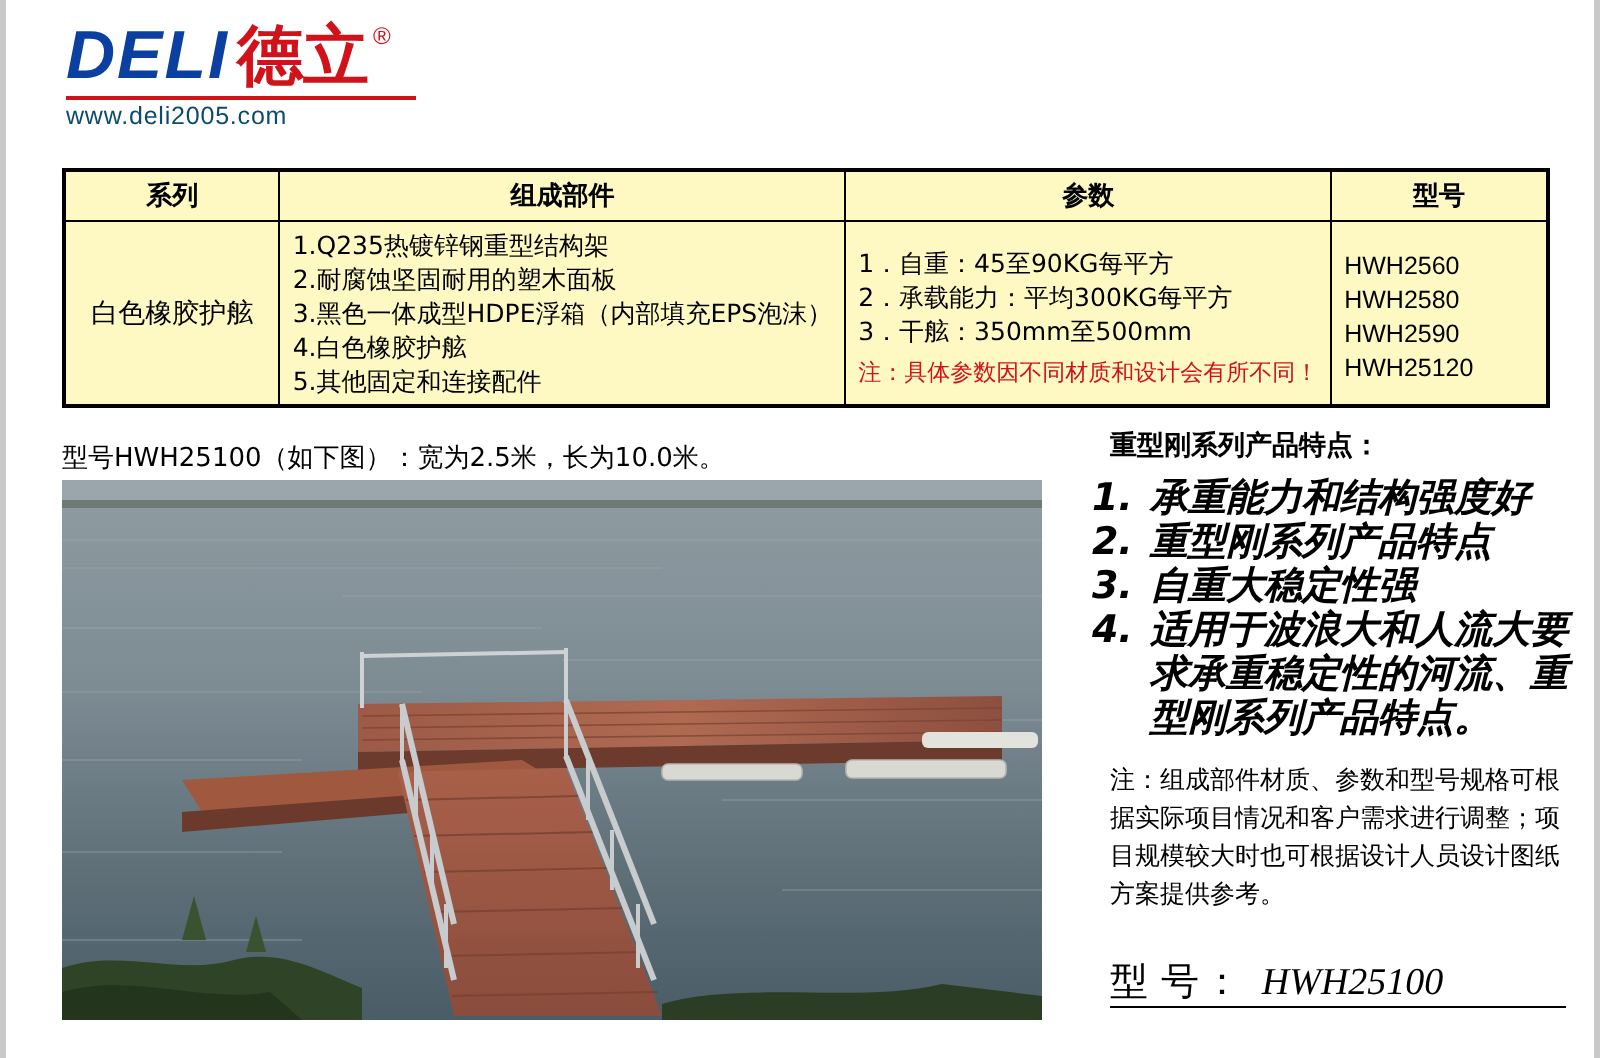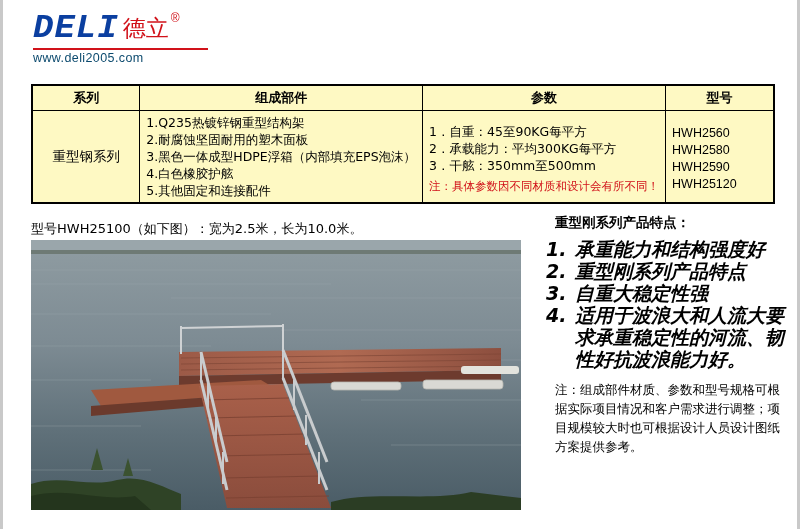--- a/index.html
+++ b/index.html
@@ -31,32 +31,32 @@
     top: 10px;
     width: 220px;
     height: 58px;
   }
   .logo-row {
     display: flex;
     align-items: flex-start;
     height: 38px;
   }
   .logo-deli {
-    font-family: Liberation Mono, monospace;
+    font-family: Liberation Sans, sans-serif;
     font-weight: bold;
     font-style: italic;
     font-size: 34px;
     letter-spacing: 1px;
     color: #0b3fa0;
     line-height: 36px;
   }
   .logo-cn {
     font-family: "DejaVu Sans", sans-serif;
-    font-weight: normal;
-    font-size: 23px;
+    font-weight: bold;
+    font-size: 33px;
     color: #d1121a;
     line-height: 36px;
     margin-left: 4px;
   }
   .logo-reg {
     font-size: 12px;
     color: #d1121a;
     line-height: 12px;
     margin-left: 2px;
     margin-top: 2px;
@@ -231,21 +231,21 @@
     <thead>
       <tr>
         <th class="col-series">系列</th>
         <th class="col-parts">组成部件</th>
         <th class="col-param">参数</th>
         <th class="col-model">型号</th>
       </tr>
     </thead>
     <tbody>
       <tr>
-        <td class="cell-series">重型钢系列</td>
+        <td class="cell-series">白色橡胶护舷</td>
         <td class="cell-list">
           <div>1.Q235热镀锌钢重型结构架</div>
           <div>2.耐腐蚀坚固耐用的塑木面板</div>
           <div>3.黑色一体成型HDPE浮箱（内部填充EPS泡沫）</div>
           <div>4.白色橡胶护舷</div>
           <div>5.其他固定和连接配件</div>
         </td>
         <td class="cell-list">
           <div class="param-list">
             <div>1．自重：45至90KG每平方</div>
@@ -367,19 +367,26 @@
       <path d="M92,236 l5,-18 l5,18 z" fill="#3b5230"></path>
     </svg>
   </div>
 
   <div class="features">
     <div class="features-title">重型刚系列产品特点：</div>
     <ol>
       <li>承重能力和结构强度好</li>
       <li>重型刚系列产品特点</li>
       <li>自重大稳定性强</li>
-      <li>适用于波浪大和人流大要求承重稳定性的河流、韧性好抗波浪能力好。</li>
+      <li>适用于波浪大和人流大要求承重稳定性的河流、重型刚系列产品特点。</li>
     </ol>
     <div class="features-note">注：组成部件材质、参数和型号规格可根据实际项目情况和客户需求进行调整；项目规模较大时也可根据设计人员设计图纸方案提供参考。</div>
   </div>
 
+  <div class="model-line">
+    <span class="lbl">型</span>
+    <span class="lbl sp"></span>
+    <span class="lbl">号：</span>
+    <span class="val">HWH25100</span>
+    <div class="model-underline"></div>
+  </div>
 
 </div>
 
 </body></html>

